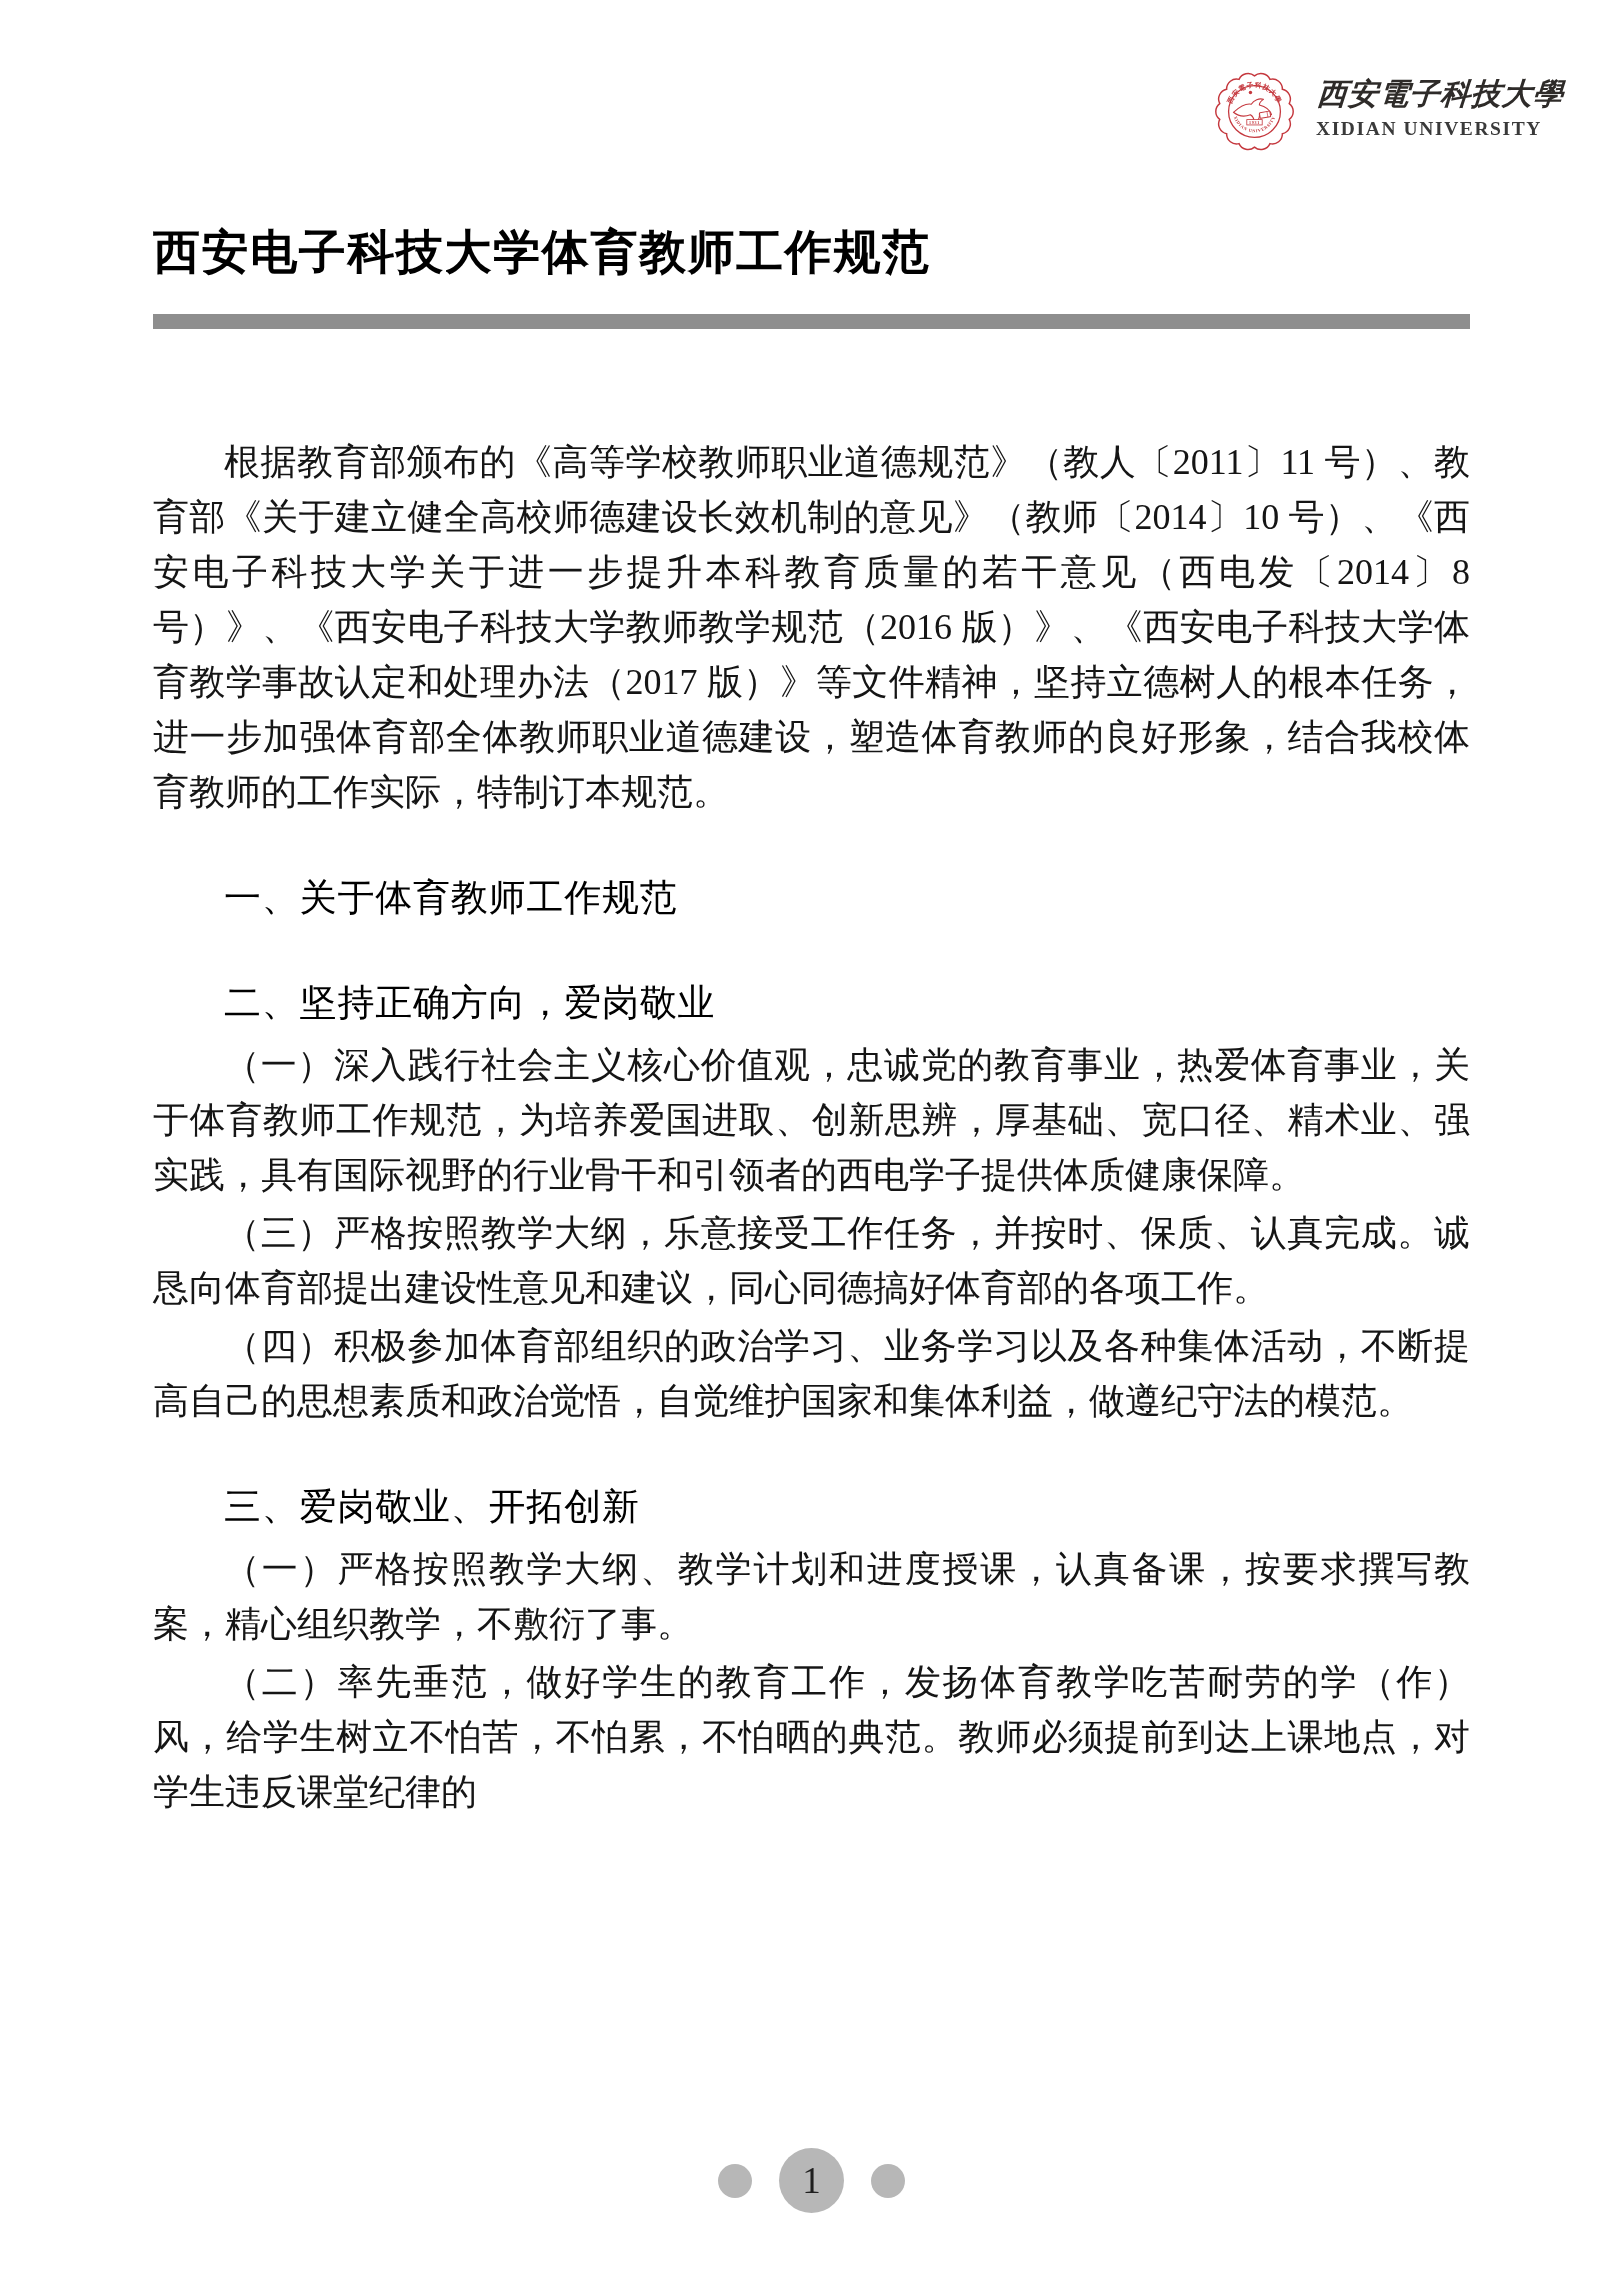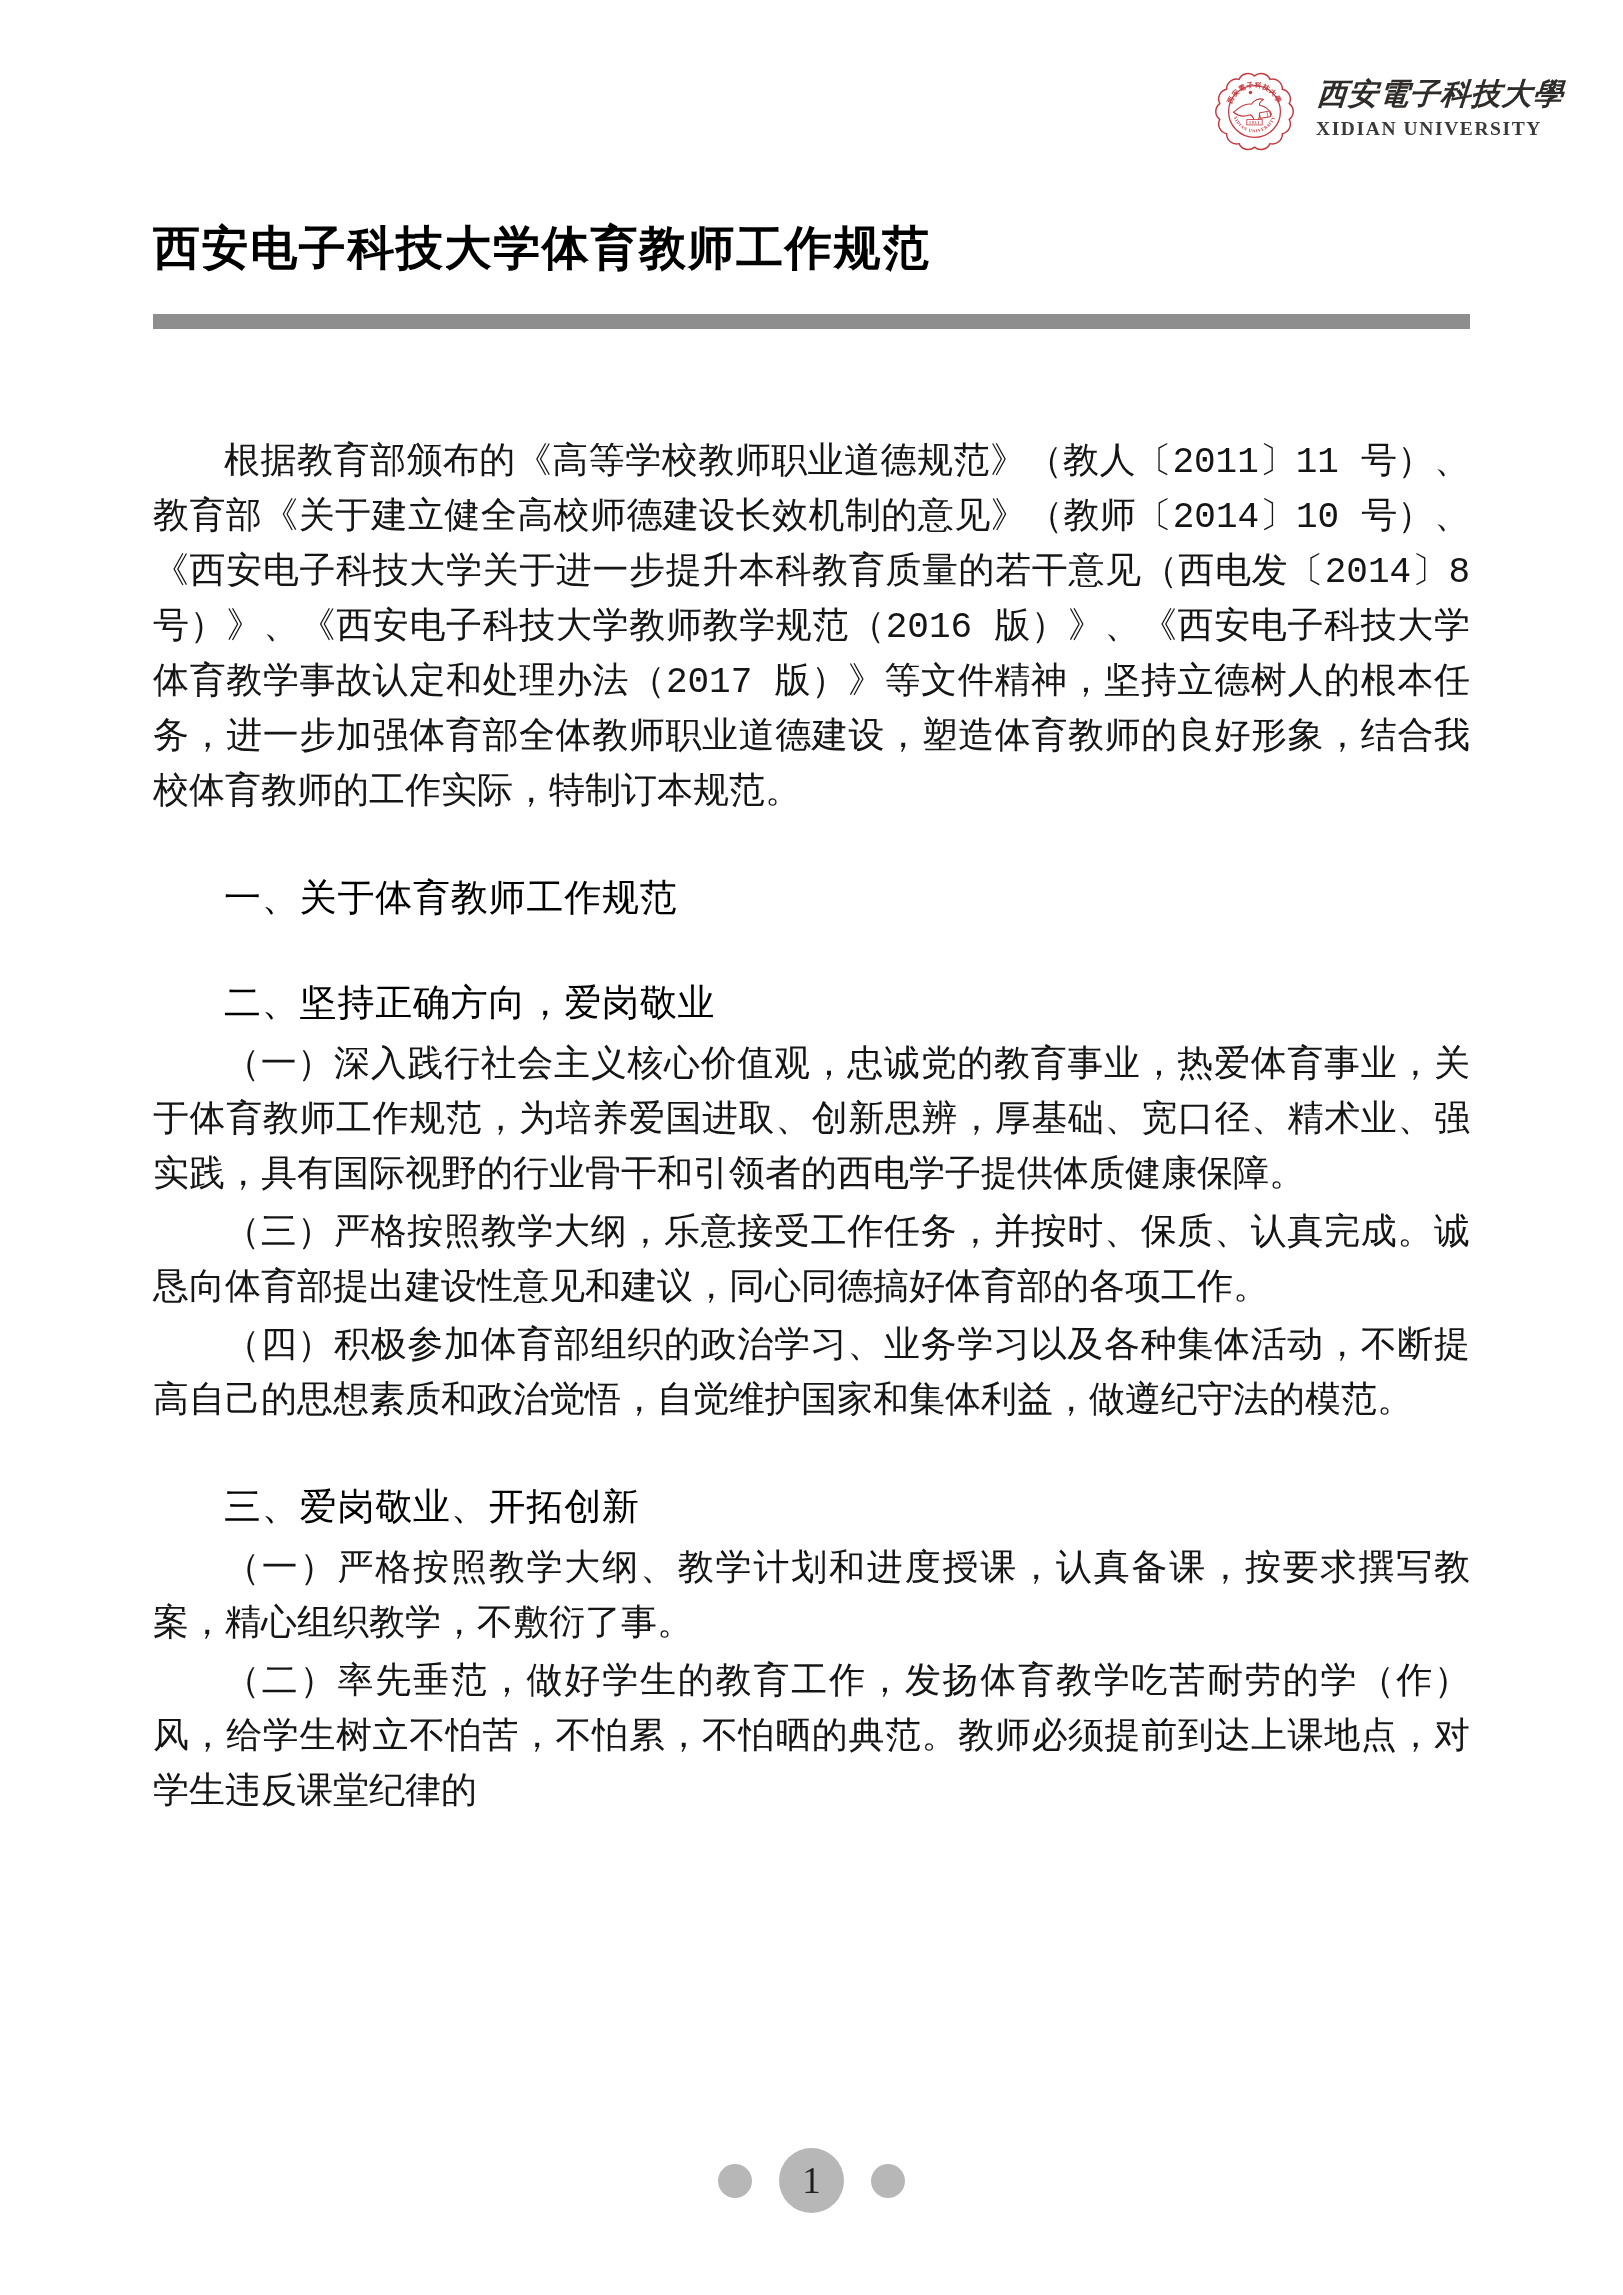--- a/index.html
+++ b/index.html
@@ -18,26 +18,26 @@
              font-family:"Liberation Serif",serif}
   .brand-text{padding-top:4.9px}
   .calligraphy{font-size:30px;line-height:1.2;font-weight:700;font-style:italic;
                color:#2e2b29;transform:skewX(-4deg);transform-origin:left bottom;
                font-family:"Liberation Serif",serif;letter-spacing:0.8px;white-space:nowrap}
   .university-en{margin-top:5.7px;font-size:19.5px;font-weight:700;letter-spacing:1.6px;
                  color:#3a3a3a;font-family:"Liberation Serif",serif;white-space:nowrap}
 
   
   .content{position:absolute;left:153px;top:0;width:1317px}
-  .doc-title{margin:226px 0 0 0;font-family:Liberation Mono, monospace;font-weight:700;
+  .doc-title{margin:226px 0 0 0;font-family:Liberation Sans, sans-serif;font-weight:700;
              font-size:47px;line-height:52px;color:#000;letter-spacing:1.6px;white-space:nowrap}
   .title-bar{margin-top:36px;height:14.6px;background:#8E8E8E}
 
   .body{margin:0 0 3.2px 0;font-size:36px;line-height:55px;text-align:justify;
-        text-indent:71px;color:#151515;font-family:Liberation Mono, monospace}
+        text-indent:71px;color:#151515;font-family:Liberation Serif, serif}
   .intro{margin-top:106px}
 
   h2{margin:50px 0 8px 0;padding-left:71px;font-family:"Liberation Sans",sans-serif;
      font-size:37px;line-height:55px;font-weight:400;color:#000;letter-spacing:0.8px}
 
   
   .page-footer{position:absolute;left:0;top:2148px;width:1623px;
                display:flex;justify-content:center;align-items:center;gap:27px}
   .dot{background:#B7B7B7;border-radius:50%}
   .dot.small{width:34px;height:34px}

